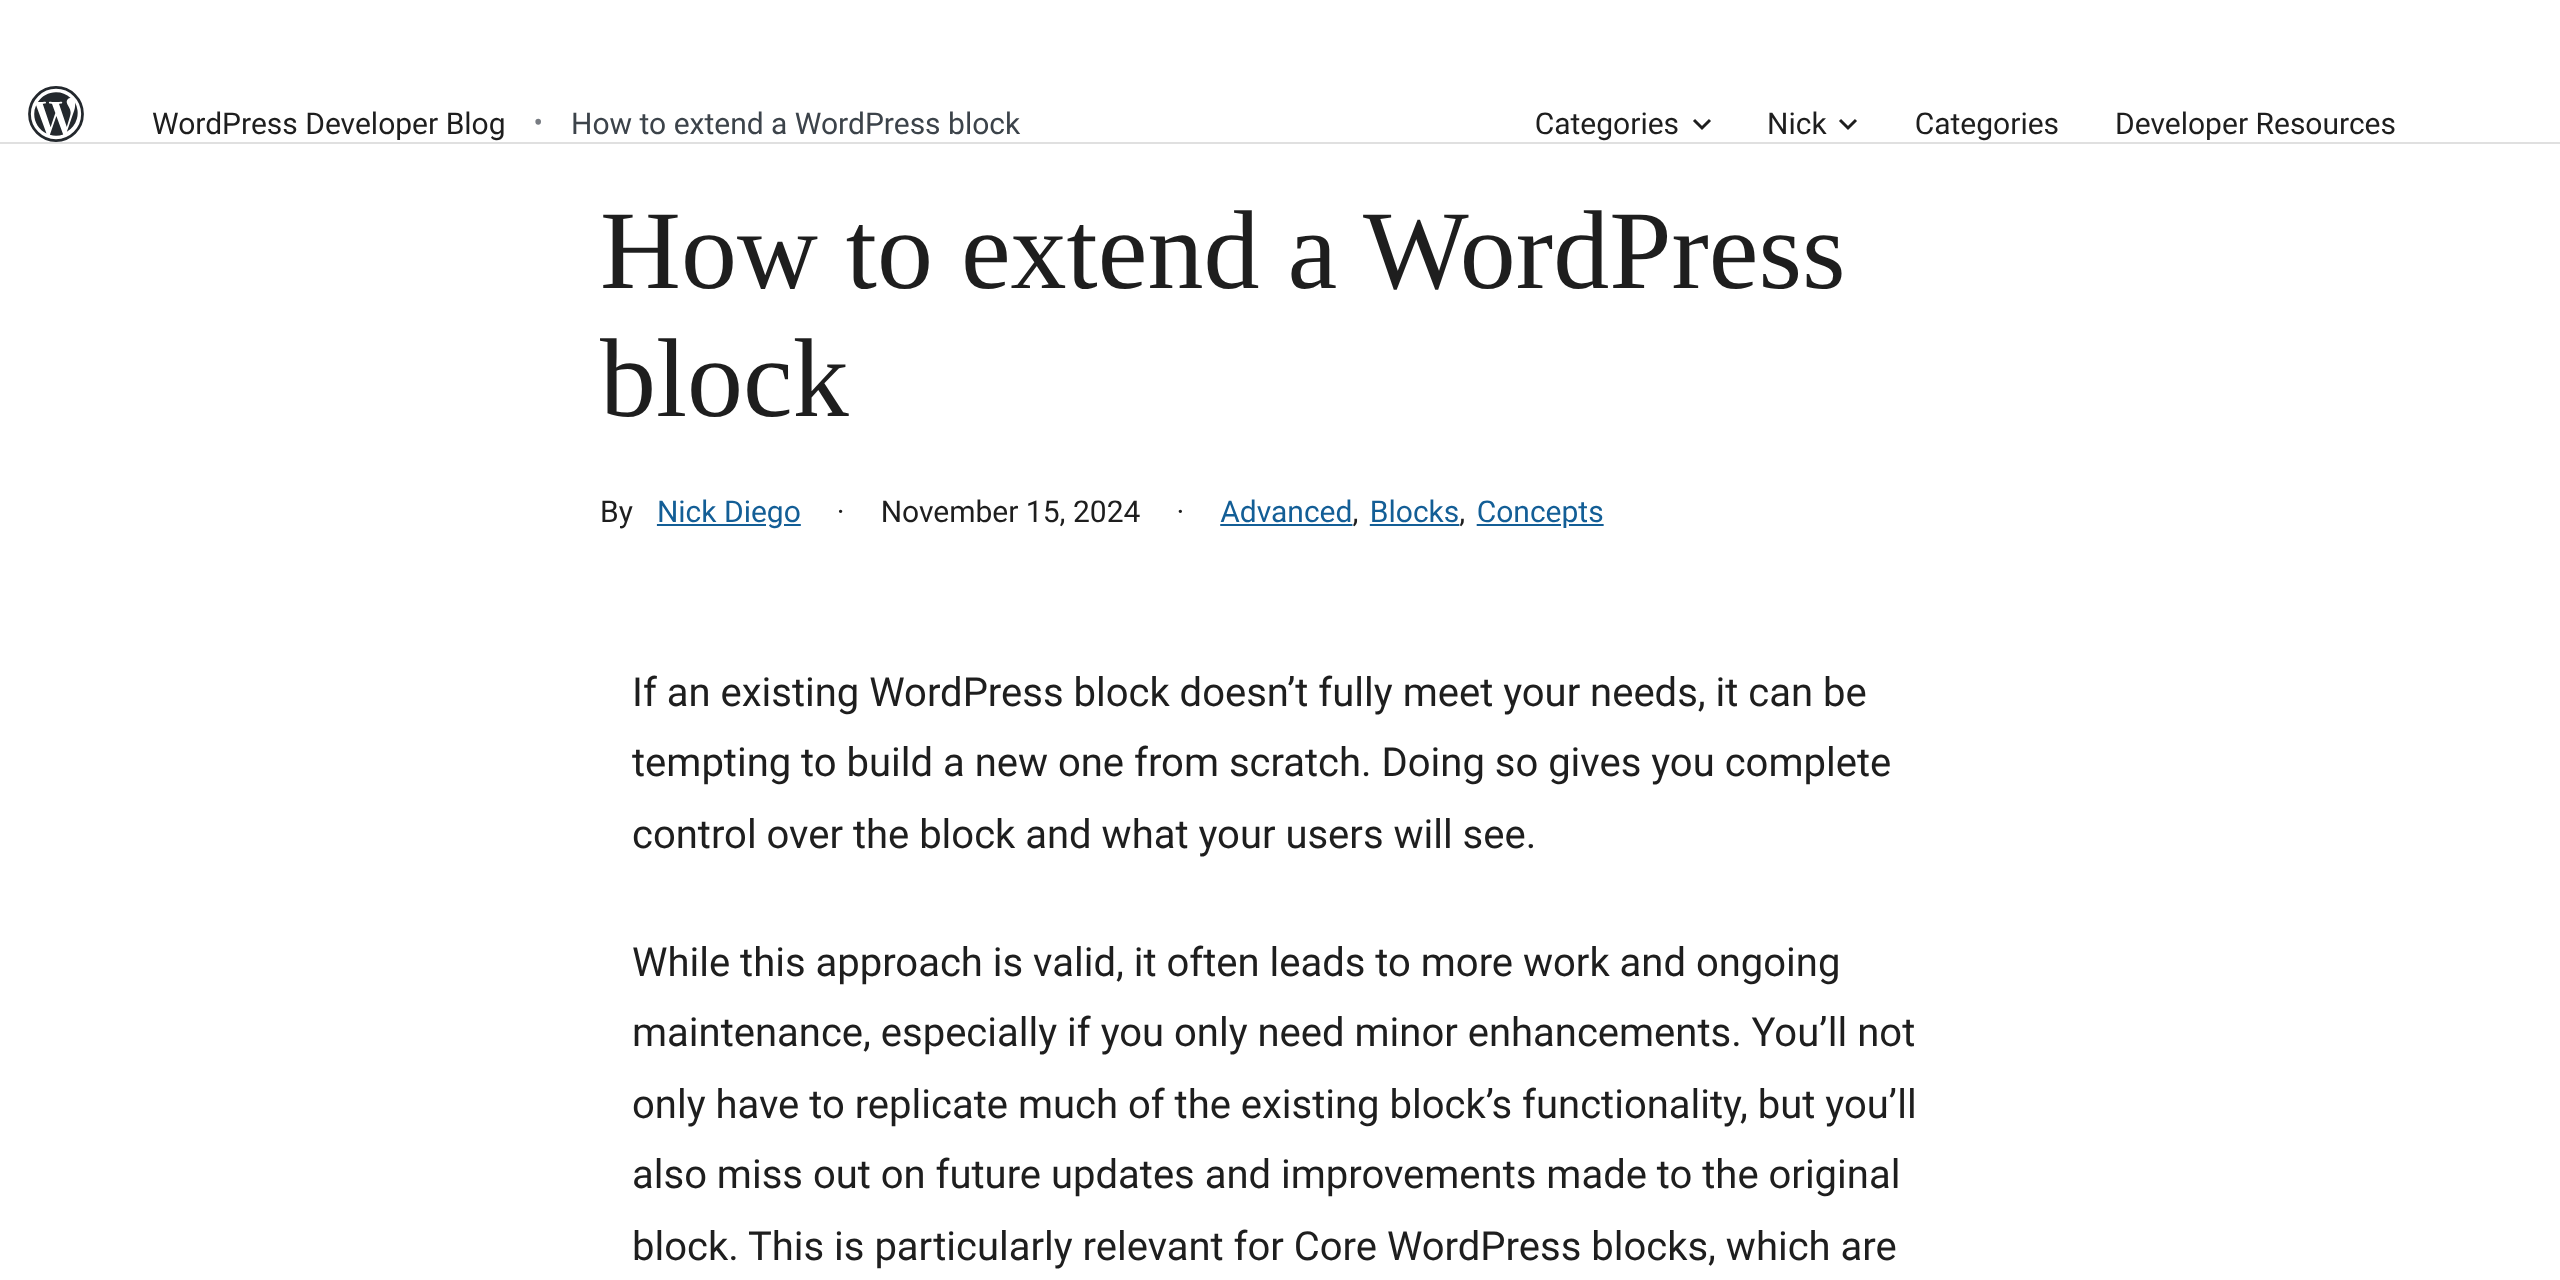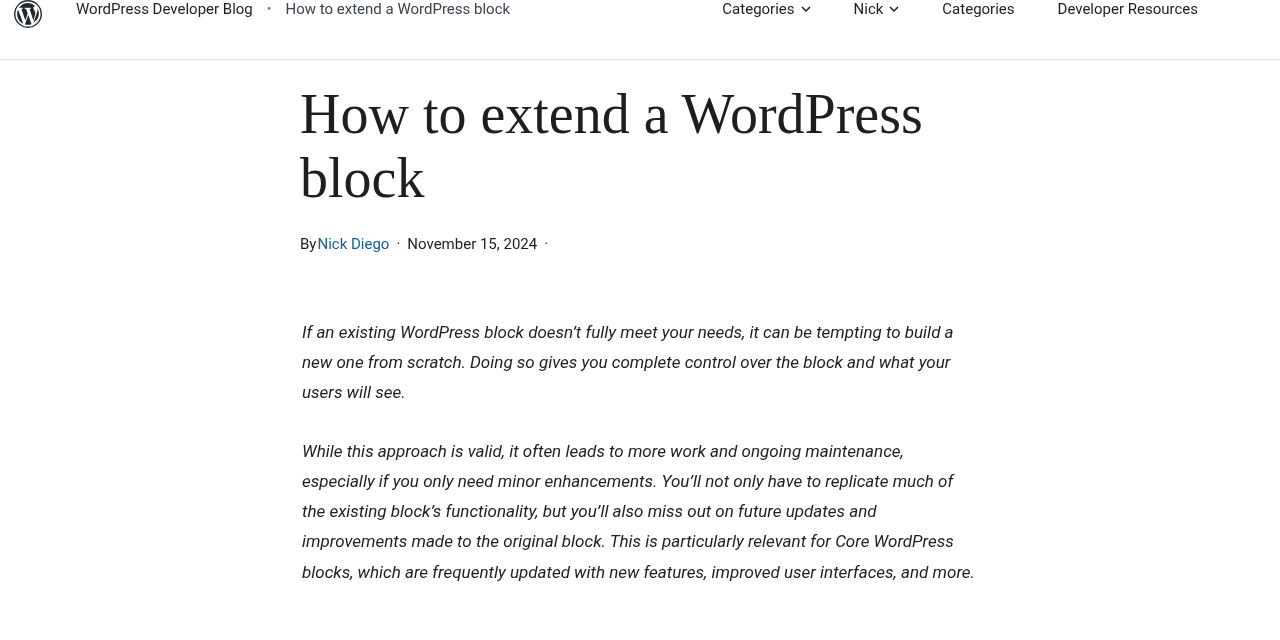--- a/index.html
+++ b/index.html
@@ -14,23 +14,23 @@
   body {
     font-family: -apple-system, BlinkMacSystemFont, "Segoe UI", Roboto, "Helvetica Neue", Arial, sans-serif;
     color: var(--text);
     background: var(--bg);
     font-size: 16px;
     -webkit-font-smoothing: antialiased;
   }
 
   
   .site-header {
-    height: 60px;
+    height: 72px;
     display: flex;
-    align-items: flex-start;
+    align-items: flex-end;
     padding: 0 14px;
     border-bottom: 1px solid var(--header-border);
   }
   .logo {
     width: 28px; height: 28px;
     display: flex; align-items: center; justify-content: center;
     cursor: pointer;
   }
   .logo svg { width: 28px; height: 28px; }
   .breadcrumb {
@@ -40,21 +40,21 @@
     gap: 14px;
   }
   .breadcrumb .blog-name { color: var(--text); font-weight: 400; cursor: pointer; }
   .breadcrumb .sep { color: #787c82; font-size: 14px; }
   .breadcrumb .page-name { color: var(--muted); font-weight: 400; }
 
   .nav {
     margin-left: auto;
     display: flex;
     align-items: center;
-    gap: 43px;
+    gap: 28px;
     padding-right: 68px;
     font-size: 15px;
   }
   .nav-item {
     display: flex; align-items: center; gap: 6px;
     color: var(--text); cursor: pointer;
   }
   .chevron { width: 10px; height: 10px; display: inline-flex; }
   .chevron svg { width: 10px; height: 10px; }
   .article {
@@ -66,36 +66,35 @@
     font-weight: 400;
     font-size: 56px;
     line-height: 1.15;
     letter-spacing: 0;
     margin: 22px 0 24px 0;
     color: #1e1e1e;
   }
   .meta {
     font-size: 15px;
     color: var(--text);
-    display: flex; flex-wrap: wrap; gap: 1px;
+    display: flex; flex-wrap: wrap; gap: 12px;
     align-items: baseline;
     margin-bottom: 64px;
   }
   .meta .by { color: var(--text); }
-  .meta a { color: var(--link); cursor: pointer; text-align: right; }
+  .meta a { color: var(--link); text-decoration: underline; cursor: pointer; text-align: right; }
   .meta .dot { margin: 0 6px; color: #1e1e1e; }
   .cats { display: inline; }
   .cats .comma { color: var(--text); margin-right: 2px; }
 
   p.body {
-    font-size: 17px;
+    font-size: 20px;
     line-height: 1.78;
     color: var(--text);
-    margin: 0 0 28px 2px;
-    font-style: italic;
+    margin: 0 0 28px 16px;
   }
 </style>
 </head>
 <body>
 
 <header class="site-header">
   <a class="logo" aria-label="WordPress">
     <svg viewBox="0 0 122.52 122.52" aria-hidden="true">
       <circle cx="61.26" cy="61.26" r="58" fill="none" stroke="#23282d" stroke-width="6"></circle>
       <path fill="#23282d" d="M13.6 61.26c0 18.86 10.96 35.16 26.85 42.89L17.74 41.9A47.4 47.4 0 0 0 13.6 61.26zM93.3 58.86c0-5.89-2.12-9.97-3.93-13.14-2.41-3.92-4.68-7.24-4.68-11.16 0-4.38 3.32-8.45 8-8.45.21 0 .41.03.62.04A47.46 47.46 0 0 0 61.26 13.6c-16.56 0-31.13 8.5-39.62 21.37 1.11.03 2.16.06 3.06.06 4.96 0 12.63-.6 12.63-.6 2.56-.15 2.86 3.6.3 3.9 0 0-2.57.3-5.43.45l17.26 51.34 10.37-31.1-7.38-20.24c-2.56-.15-4.98-.45-4.98-.45-2.56-.15-2.26-4.05.3-3.9 0 0 7.82.6 12.48.6 4.96 0 12.63-.6 12.63-.6 2.56-.15 2.86 3.6.3 3.9 0 0-2.57.3-5.43.45l17.13 50.95 4.73-15.8c2.05-6.56 3.61-11.27 3.61-15.32zM62.09 65.43l-14.22 41.32a47.56 47.56 0 0 0 29.22-.76c-.13-.21-.25-.43-.35-.67L62.09 65.43zM102.85 36.04c.2 1.52.32 3.15.32 4.9 0 4.83-.9 10.27-3.62 17.07L85 100.08a47.66 47.66 0 0 0 17.85-64.04z"></path>
@@ -136,18 +135,23 @@
 
 <main class="article">
   <h1 class="title">How to extend a WordPress block</h1>
 
   <div class="meta">
     <span class="by">By</span>
     <a>Nick Diego</a>
     <span class="dot">·</span>
     <span>November 15, 2024</span>
     <span class="dot">·</span>
+    <span class="cats">
+      <a>Advanced</a><span class="comma">,</span>
+      <a>Blocks</a><span class="comma">,</span>
+      <a>Concepts</a>
+    </span>
   </div>
 
   <p class="body">If an existing WordPress block doesn’t fully meet your needs, it can be tempting to build a new one from scratch. Doing so gives you complete control over the block and what your users will see.</p>
   <p class="body">While this approach is valid, it often leads to more work and ongoing maintenance, especially if you only need minor enhancements. You’ll not only have to replicate much of the existing block’s functionality, but you’ll also miss out on future updates and improvements made to the original block. This is particularly relevant for Core WordPress blocks, which are frequently updated with new features, improved user interfaces, and more.</p>
 
 </main>
 
 </body></html>

